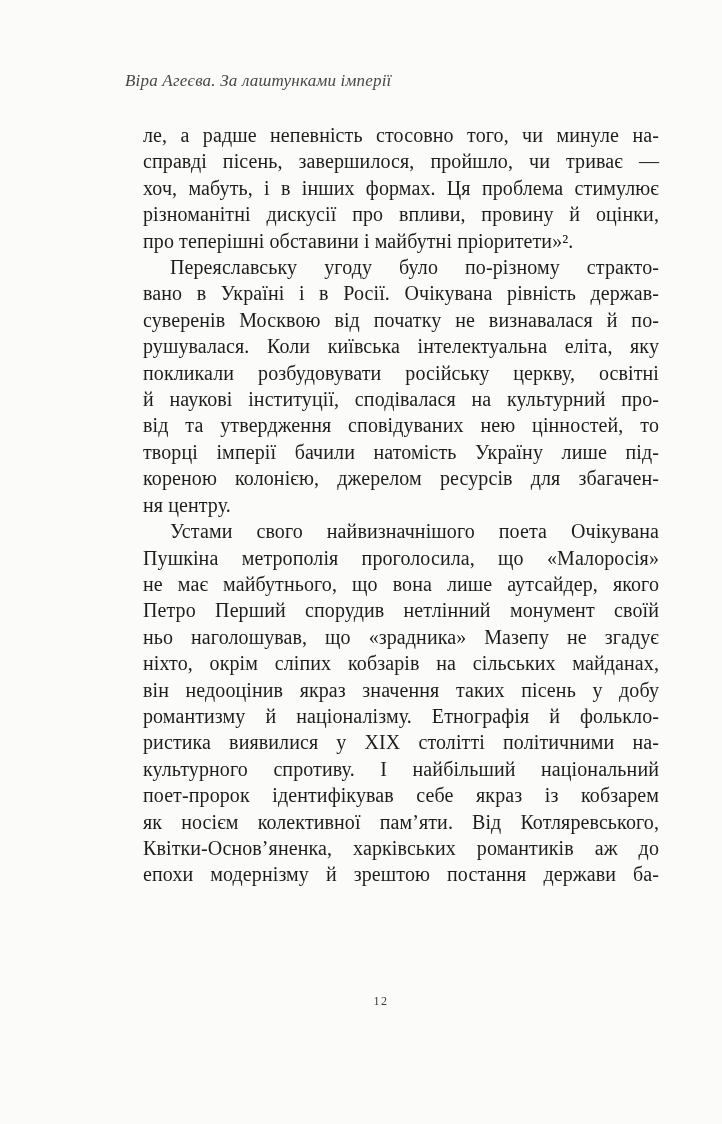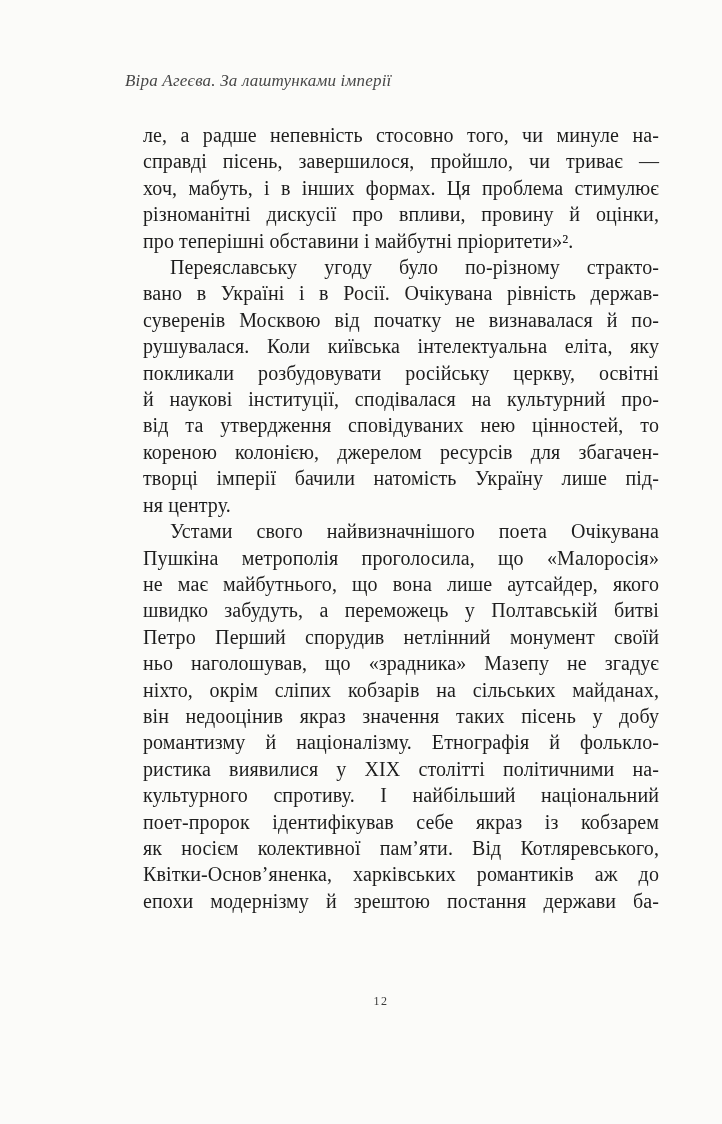--- a/index.html
+++ b/index.html
@@ -72,27 +72,26 @@
       <div class="body-line">хоч, мабуть, і в інших формах. Ця проблема стимулює</div>
       <div class="body-line">різноманітні дискусії про впливи, провину й оцінки,</div>
       <div class="body-line para-last-ragged">про теперішні обставини і майбутні пріоритети»².</div>
       <div class="body-line para-first indented">Переяславську угоду було по-різному стракто-</div>
       <div class="body-line">вано в Україні і в Росії. Очікувана рівність держав-</div>
       <div class="body-line">суверенів Москвою від початку не визнавалася й по-</div>
       <div class="body-line">рушувалася. Коли київська інтелектуальна еліта, яку</div>
       <div class="body-line">покликали розбудовувати російську церкву, освітні</div>
       <div class="body-line">й наукові інституції, сподівалася на культурний про-</div>
       <div class="body-line">від та утвердження сповідуваних нею цінностей, то</div>
+      <div class="body-line">творці імперії бачили натомість Україну лише під-</div>
       <div class="body-line">кореною колонією, джерелом ресурсів для збагачен-</div>
-      <div class="body-line">творці імперії бачили натомість Україну лише під-</div>
       <div class="body-line para-last-ragged">ня центру.</div>
       <div class="body-line para-first indented">Устами свого найвизначнішого поета Очікувана</div>
       <div class="body-line">Пушкіна метрополія проголосила, що «Малоросія»</div>
       <div class="body-line">не має майбутнього, що вона лише аутсайдер, якого</div>
-      <div class="body-line">швидко забудуть, а переможець у Полтавській битві</div>
       <div class="body-line">Петро Перший спорудив нетлінний монумент своїй</div>
       <div class="body-line">ньо наголошував, що «зрадника» Мазепу не згадує</div>
       <div class="body-line">ніхто, окрім сліпих кобзарів на сільських майданах,</div>
       <div class="body-line">він недооцінив якраз значення таких пісень у добу</div>
       <div class="body-line">романтизму й націоналізму. Етнографія й фолькло-</div>
       <div class="body-line">ристика виявилися у XIX столітті політичними на-</div>
       <div class="body-line">культурного спротиву. І найбільший національний</div>
       <div class="body-line">поет-пророк ідентифікував себе якраз із кобзарем</div>
       <div class="body-line">як носієм колективної пам’яти. Від Котляревського,</div>
       <div class="body-line">Квітки-Основ’яненка, харківських романтиків аж до</div>

